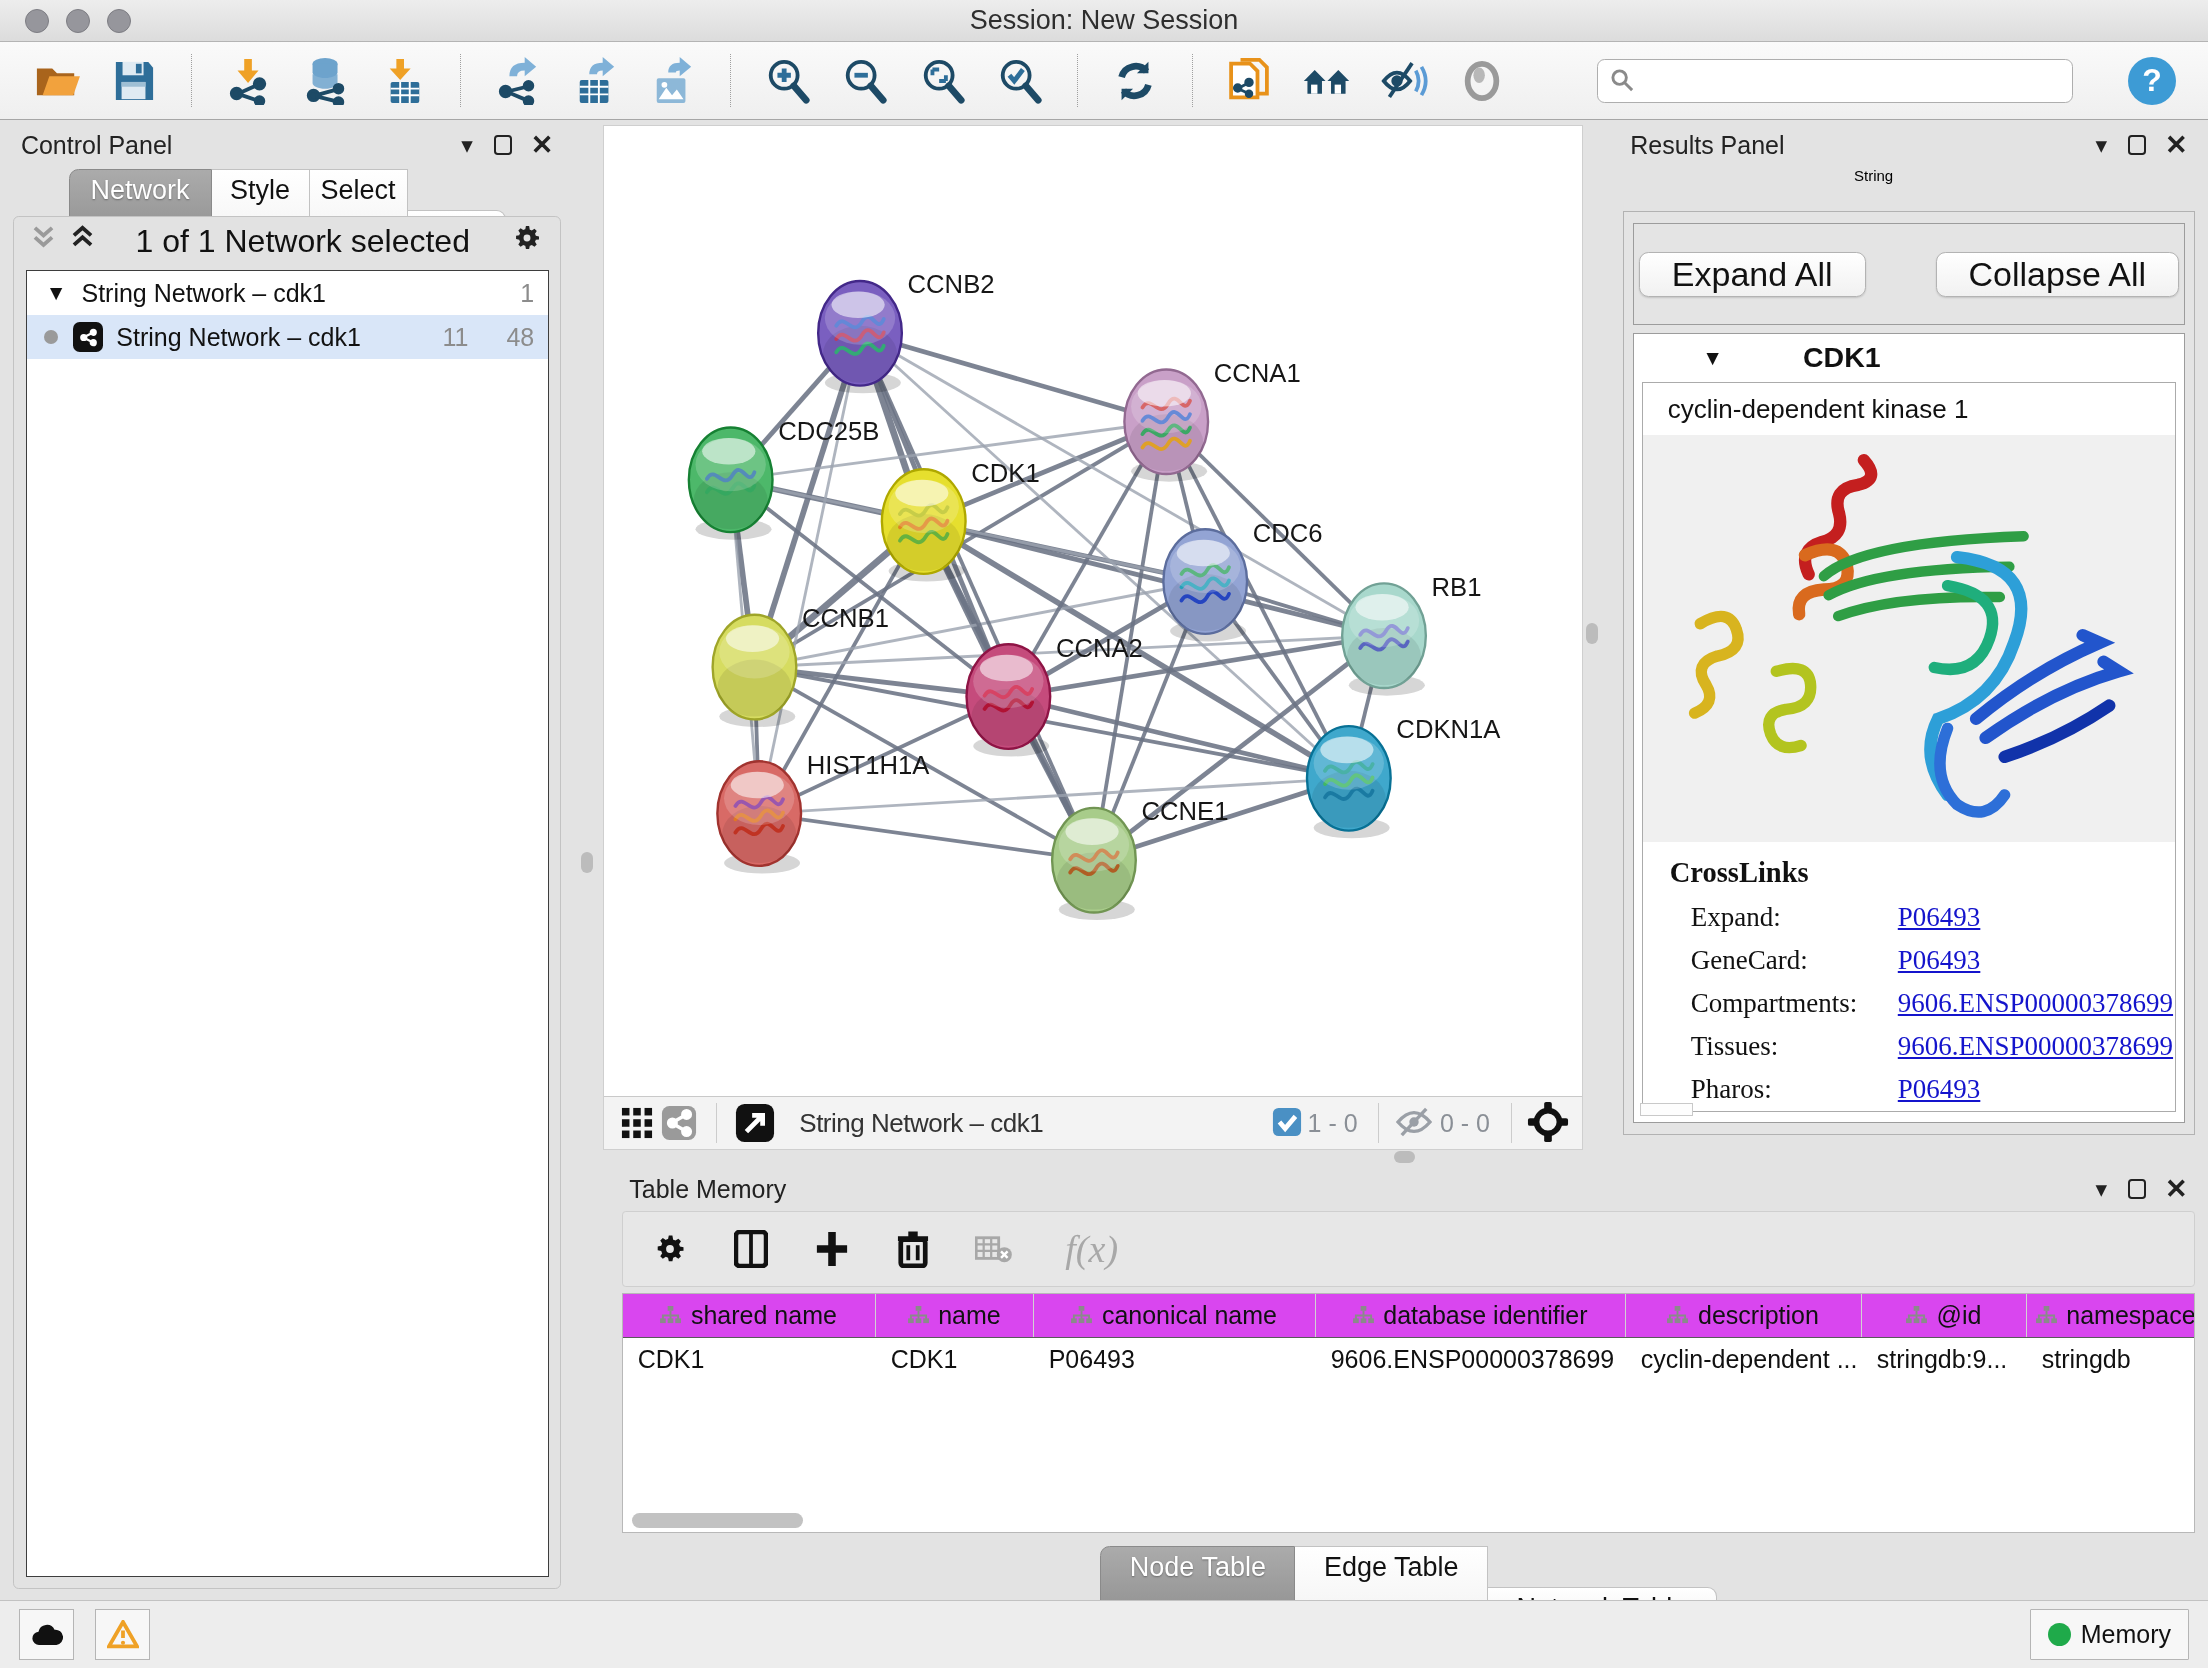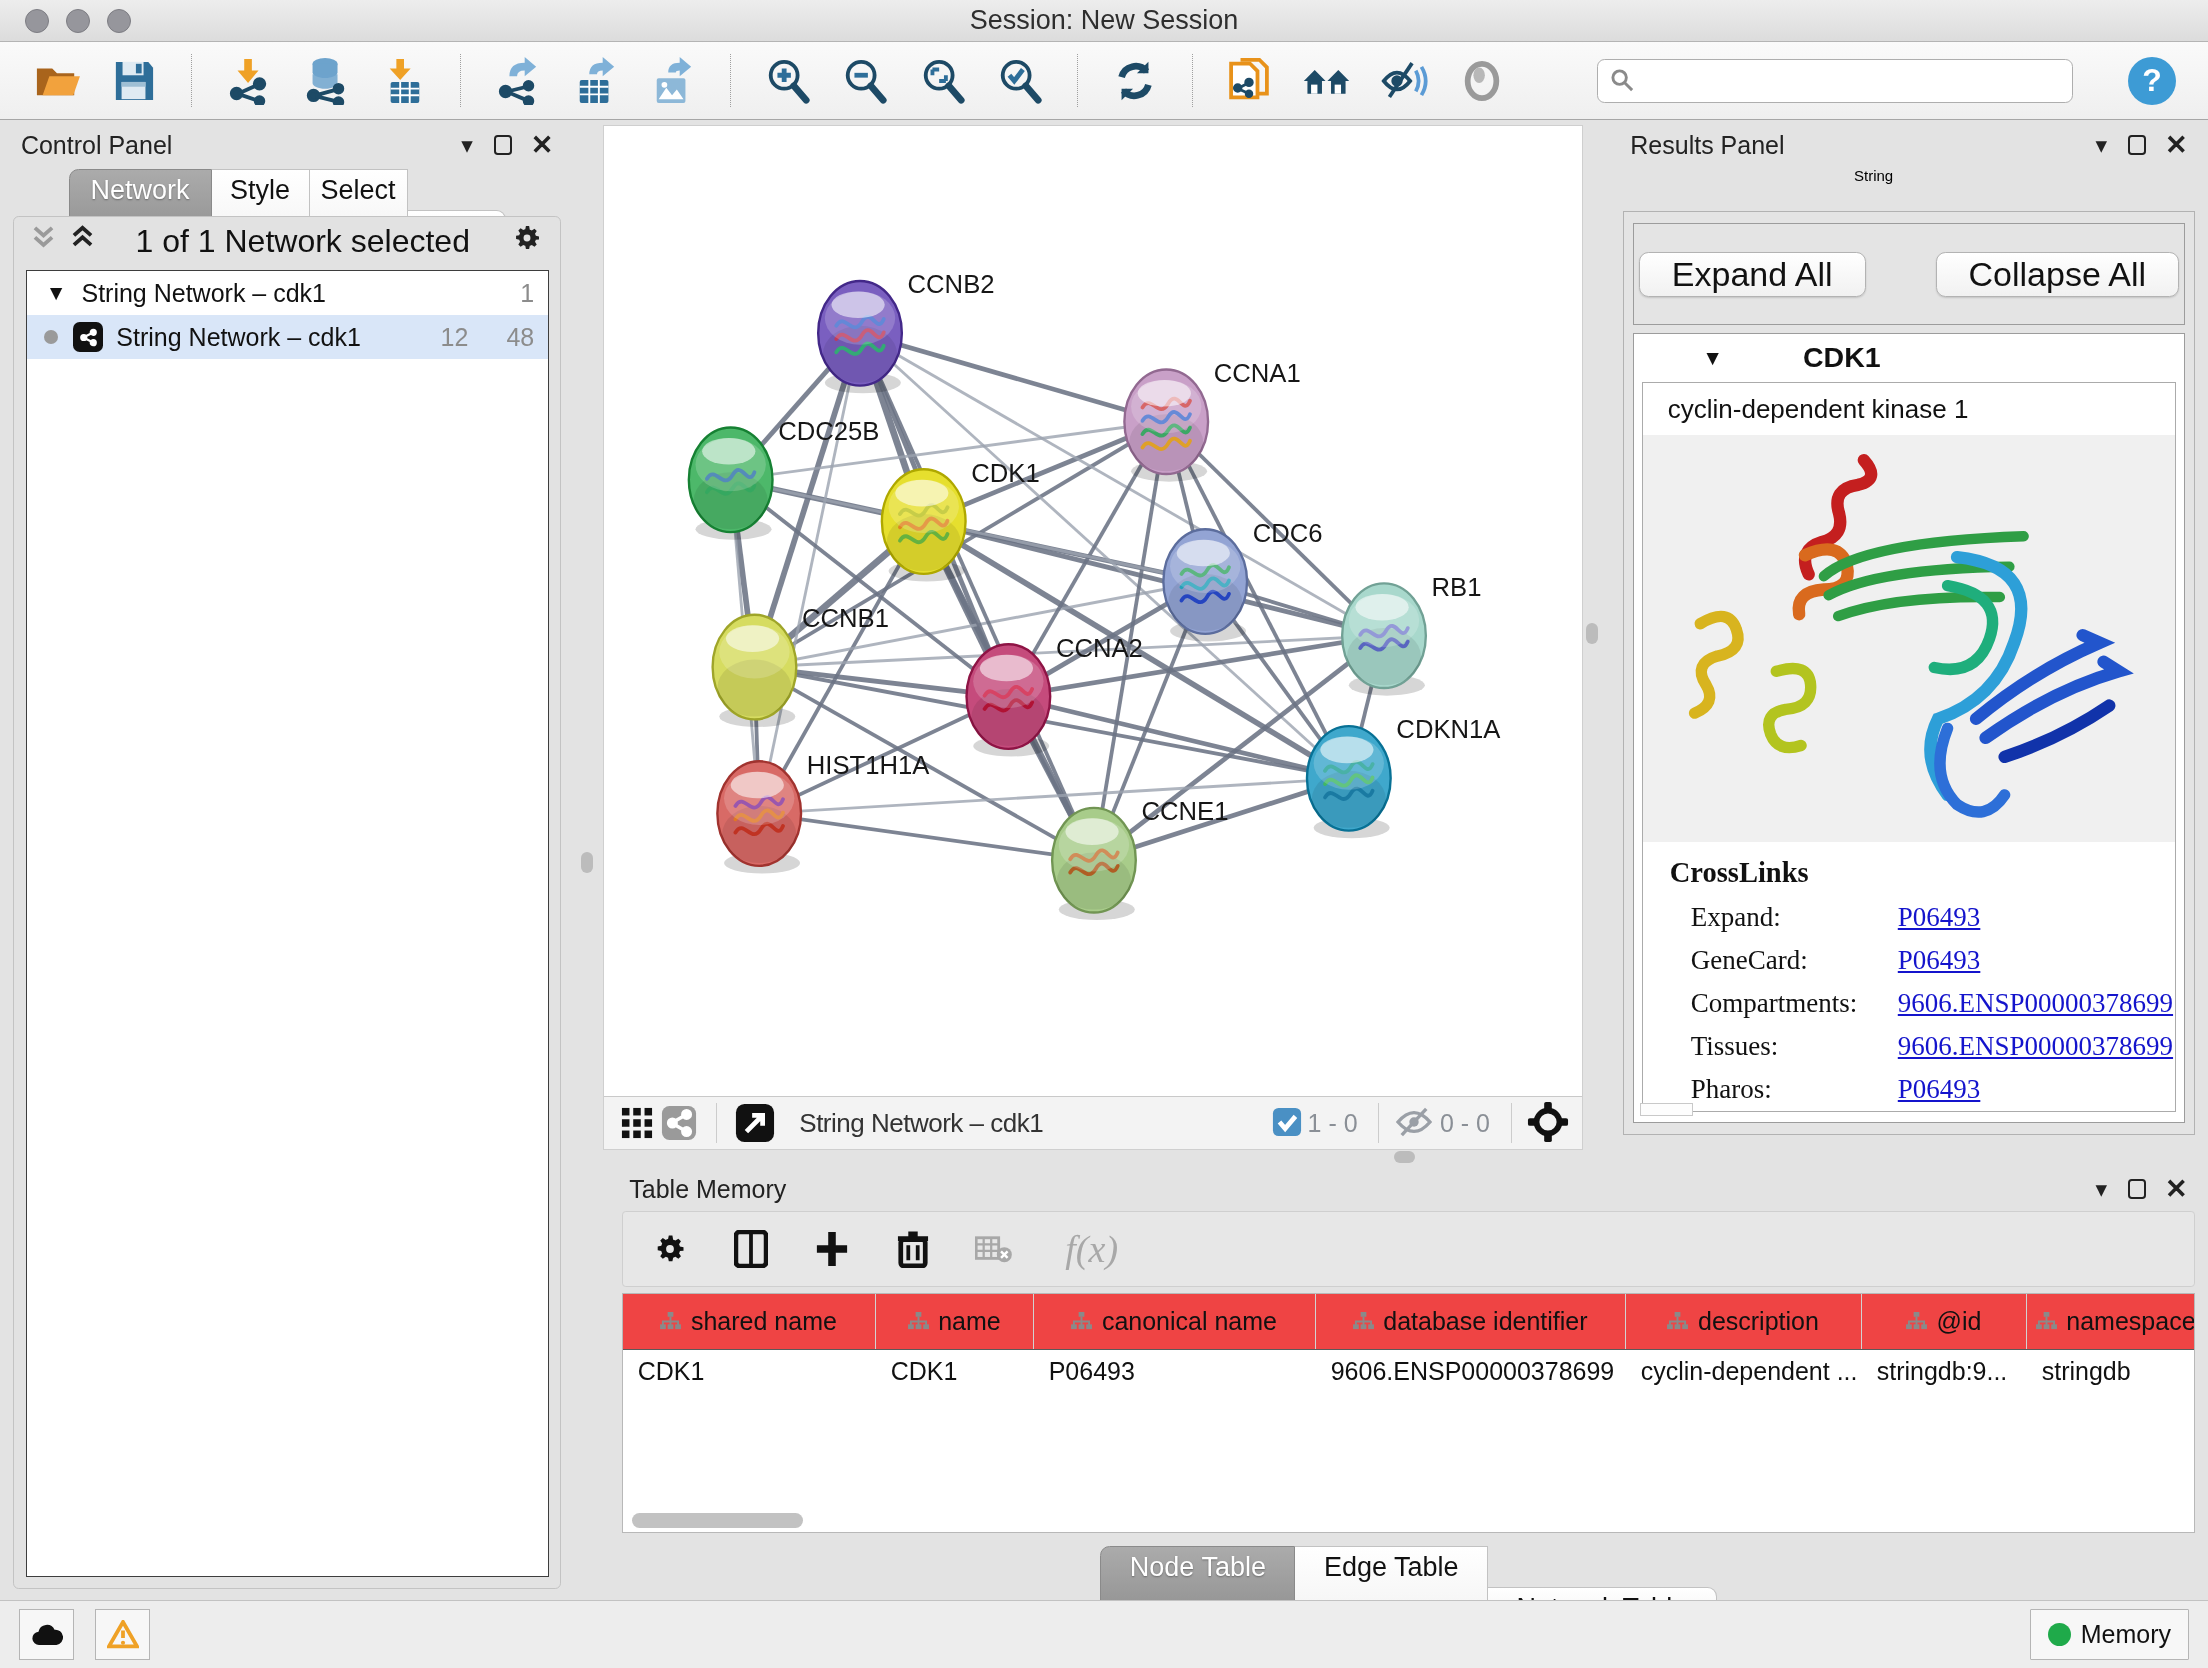--- a/index.html
+++ b/index.html
@@ -80,21 +80,21 @@
   .xl-title{font-family:"Liberation Serif",serif;font-weight:bold;font-size:28.5px;color:#111;padding:15px 0 7.6px 27px;}
   .xl-row{display:flex;height:43px;align-items:center;font-family:"Liberation Serif",serif;font-size:27px;}
   .xl-row .lab{width:207px;margin-left:48px;color:#111;}
   .xl-row a{color:#1414cc;text-decoration:underline;cursor:pointer;}
   .rp-scrollfrag{position:absolute;left:5.7px;bottom:5.7px;width:53px;height:13.3px;background:#fdfdfd;border:1px solid #c9c9c9;}
   
   .table-panel{position:absolute;left:616px;top:1169px;width:1585px;height:423px;}
   .tp-toolbar{margin:1.9px 5.7px 0;height:76px;background:#e7e7e7;border:1px solid #cfcfcf;border-radius:3.8px;
     display:flex;align-items:center;gap:32px;padding:0 23px;}
   .tp-table{margin:5.7px 5.7px 0;background:#fff;border:1px solid #b8b8b8;height:240px;position:relative;overflow:hidden;}
-  .thead{display:flex;height:56px;background:#ef4444;border-bottom:1.9px solid #5a5a5a;}
+  .thead{display:flex;height:44px;background:#d946ef;border-bottom:1.9px solid #5a5a5a;}
   .th{display:flex;align-items:center;gap:9.5px;font-size:25px;color:#111;justify-content:center;
     border-right:1px solid #d2d2d2;overflow:hidden;white-space:nowrap;flex:none;}
   .tbody .td{display:flex;align-items:center;font-size:25px;color:#111;padding-left:15px;
     overflow:hidden;white-space:nowrap;flex:none;}
   .tbody .row{display:flex;height:44px;}
   .hscroll{position:absolute;left:9.5px;bottom:3.8px;width:171px;height:14.3px;border-radius:7.6px;background:#c2c2c2;}
   .tp-tabs{display:flex;justify-content:center;margin-top:13.3px;}
   .tp-tabs .tabb{padding:4.8px 28.5px;}
   
   .statusbar{position:absolute;left:0;right:0;top:1600px;height:68px;background:#ededed;border-top:1px solid #c2c2c2;
@@ -334,21 +334,21 @@
               <g stroke="#fff" stroke-width="2.4" fill="#fff">
                 <circle cx="5" cy="10" r="2.6"></circle>
                 <circle cx="15" cy="4.5" r="2.6"></circle>
                 <circle cx="15" cy="15.5" r="2.6"></circle>
                 <path d="M6.5 9 L13.5 5.5 M6.5 11 L13.5 14.5" fill="none"></path>
               </g>
             </svg>
           </span>
         <span>String Network – cdk1</span>
         <span class="nums">
-            <span>12</span>
+            <span>11</span>
             <span>48</span>
           </span>
       </div>
     </div>
   </div>
 </div>
 
 <div class="netview">
   <div class="canvas">
     <svg id="netsvg" width="978" height="970" viewBox="0 0 1028 1020">

